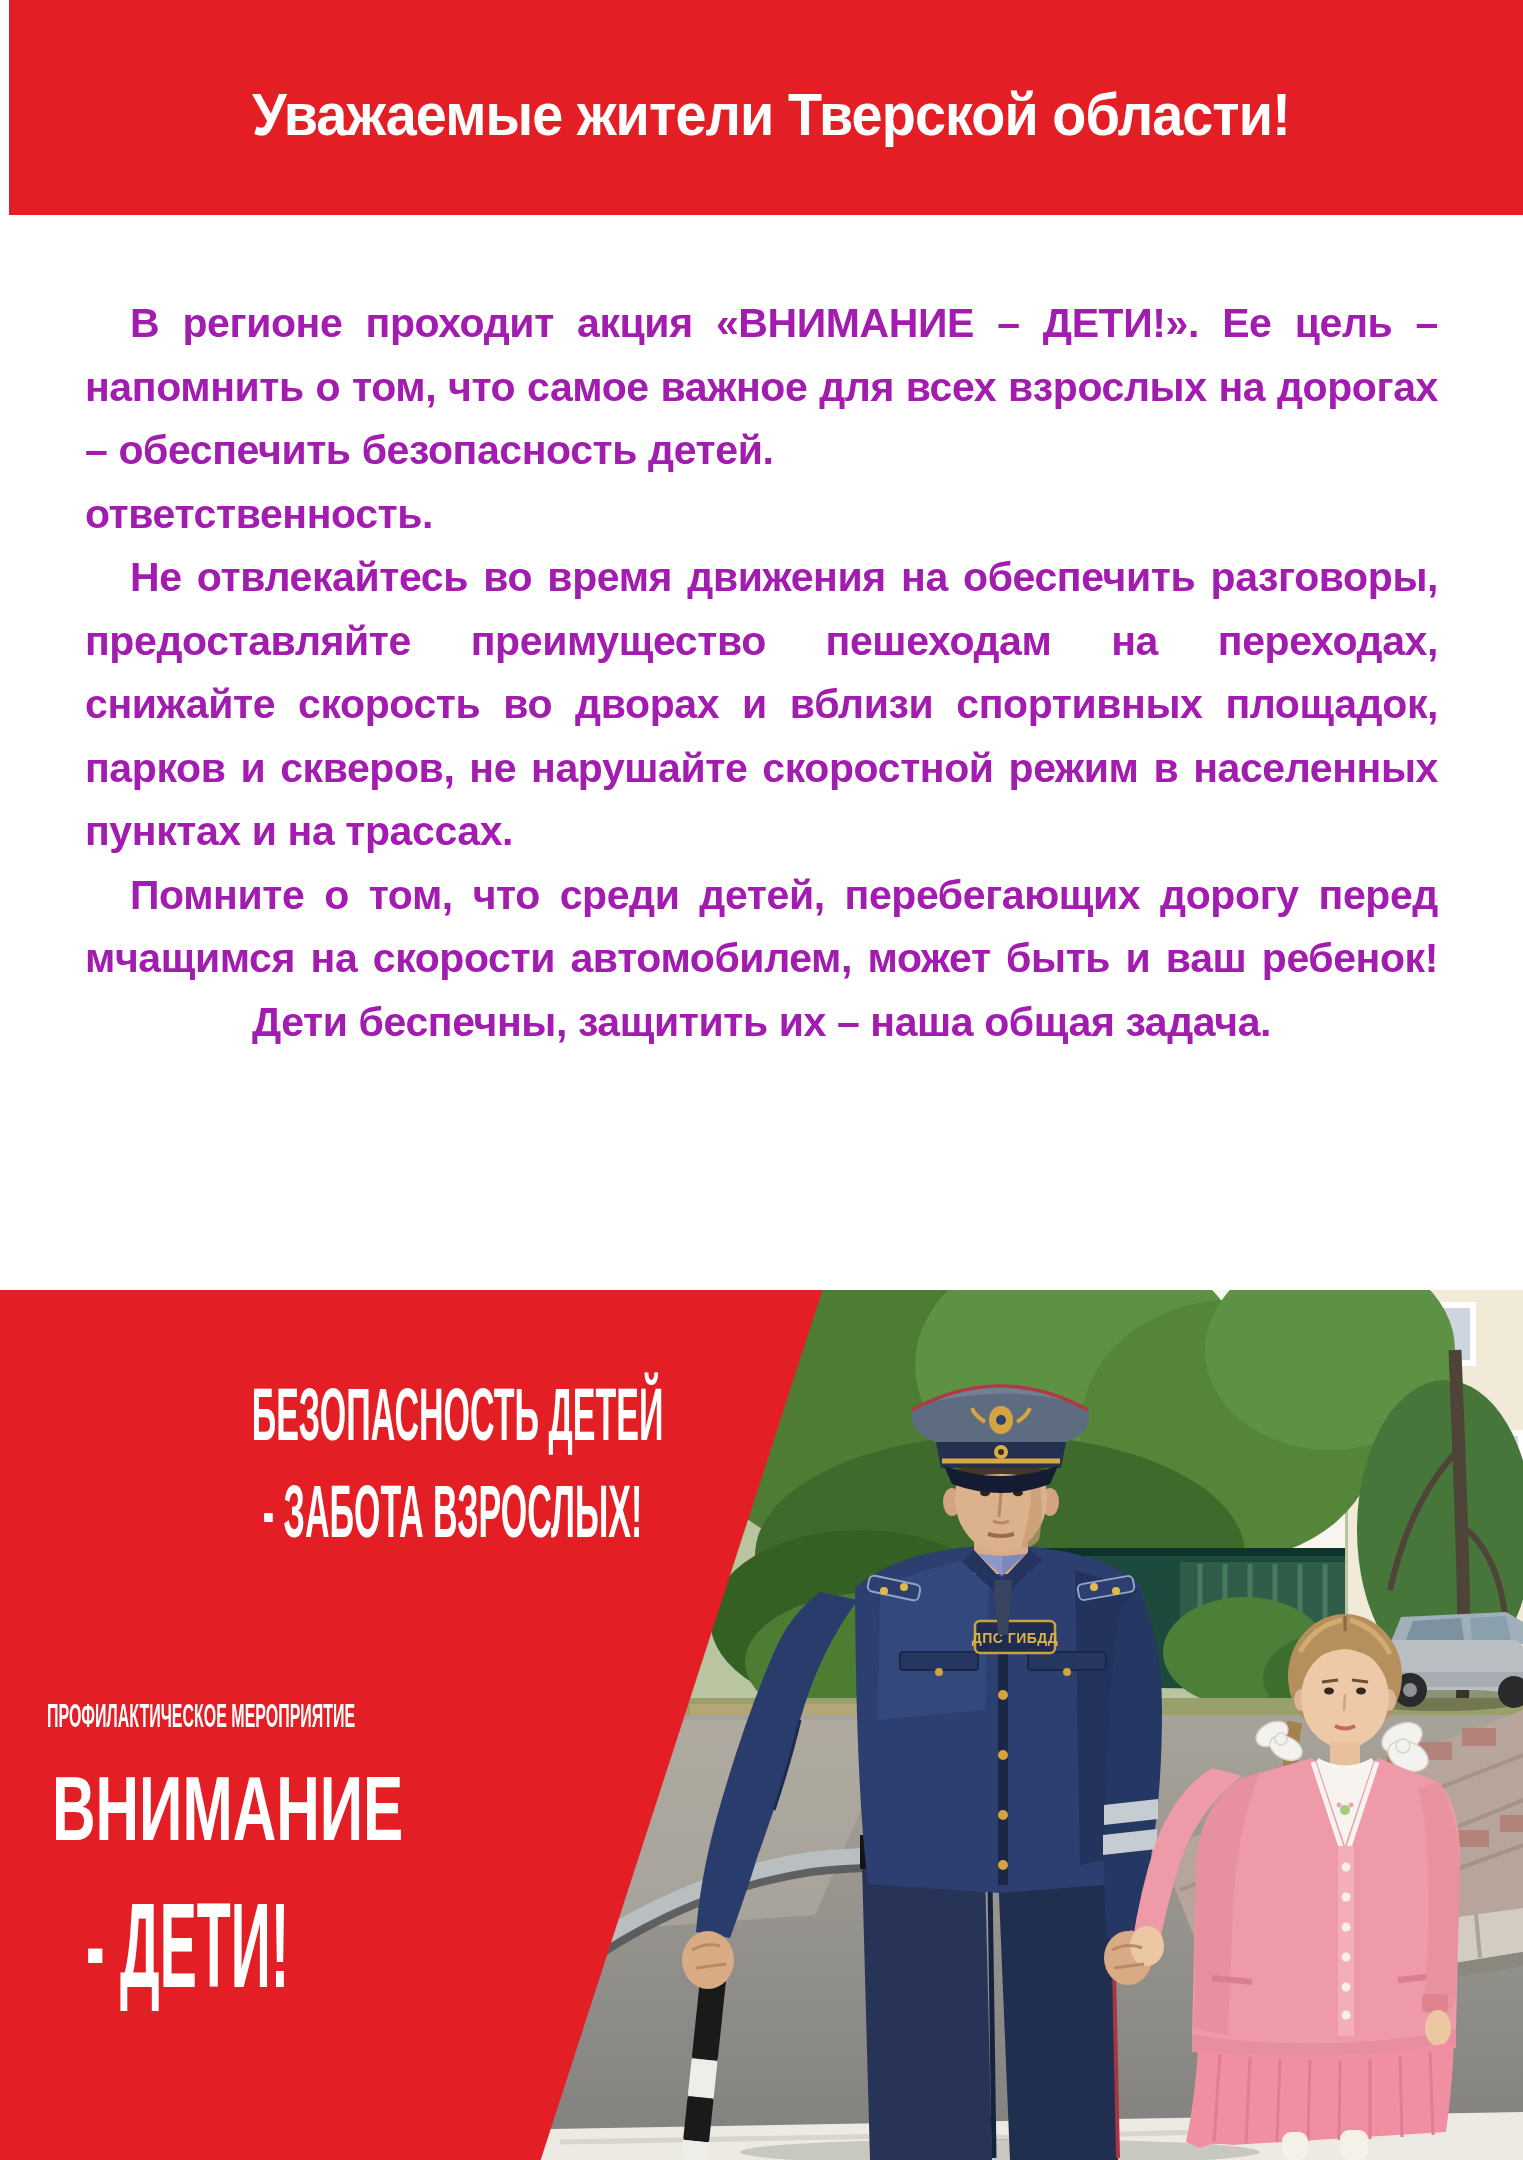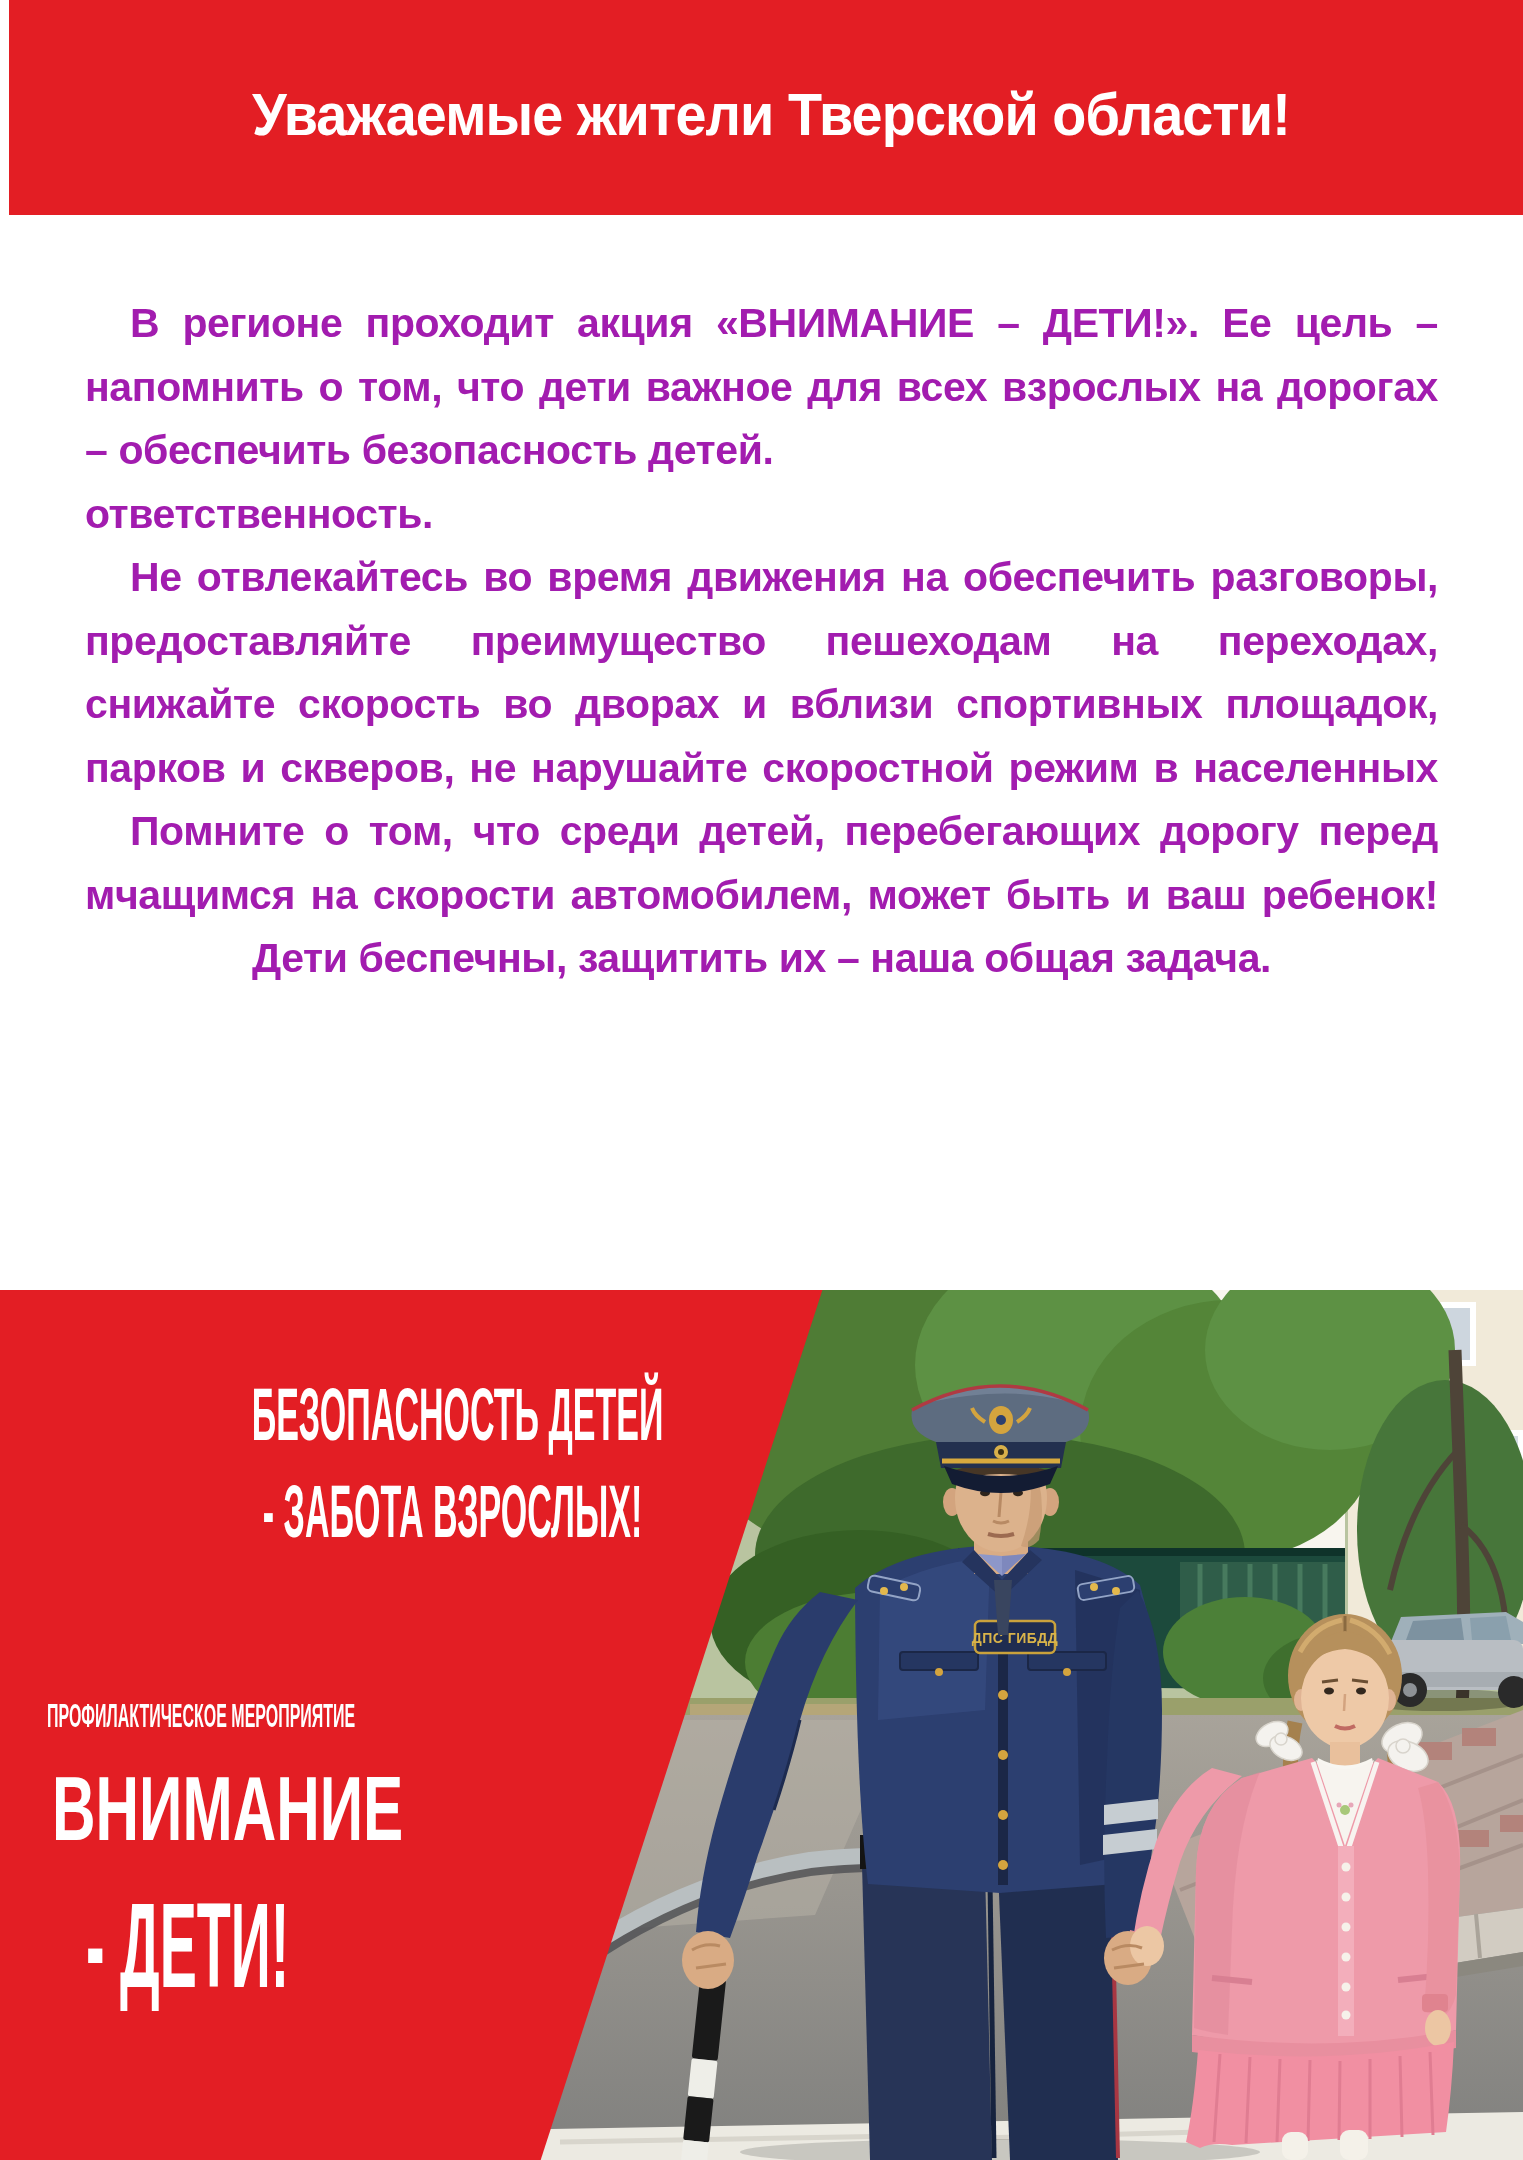--- a/index.html
+++ b/index.html
@@ -57,27 +57,28 @@
 <body>
 
 <div id="poster">
 
   <div class="banner">
     <span class="banner-title">Уважаемые жители Тверской области!</span>
   </div>
 
   <div class="copy">
     <div class="line jfull ind">В регионе проходит акция «ВНИМАНИЕ – ДЕТИ!». Ее цель –</div>
-    <div class="line jfull">напомнить о том, что дети важное для всех взрослых на дорогах</div>
+    <div class="line jfull">напомнить о том, что самое важное для всех взрослых на дорогах</div>
     <div class="line lleft">– обеспечить безопасность детей.</div>
     <div class="line lleft">ответственность.</div>
     <div class="line jfull ind">Не отвлекайтесь во время движения на обеспечить разговоры,</div>
     <div class="line jfull">предоставляйте преимущество пешеходам на переходах,</div>
     <div class="line jfull">снижайте скорость во дворах и вблизи спортивных площадок,</div>
     <div class="line jfull">парков и скверов, не нарушайте скоростной режим в населенных</div>
+    <div class="line lleft">пунктах и на трассах.</div>
     <div class="line jfull ind">Помните о том, что среди детей, перебегающих дорогу перед</div>
     <div class="line jfull">мчащимся на скорости автомобилем, может быть и ваш ребенок!</div>
     <div class="line lcenter">Дети беспечны, защитить их – наша общая задача.</div>
   </div>
 
   <div class="bottom">
 
     <svg class="photo" viewBox="0 0 1523 870" preserveAspectRatio="none">
       <defs>
         <linearGradient id="roadG" x1="0" y1="0" x2="0" y2="1">

